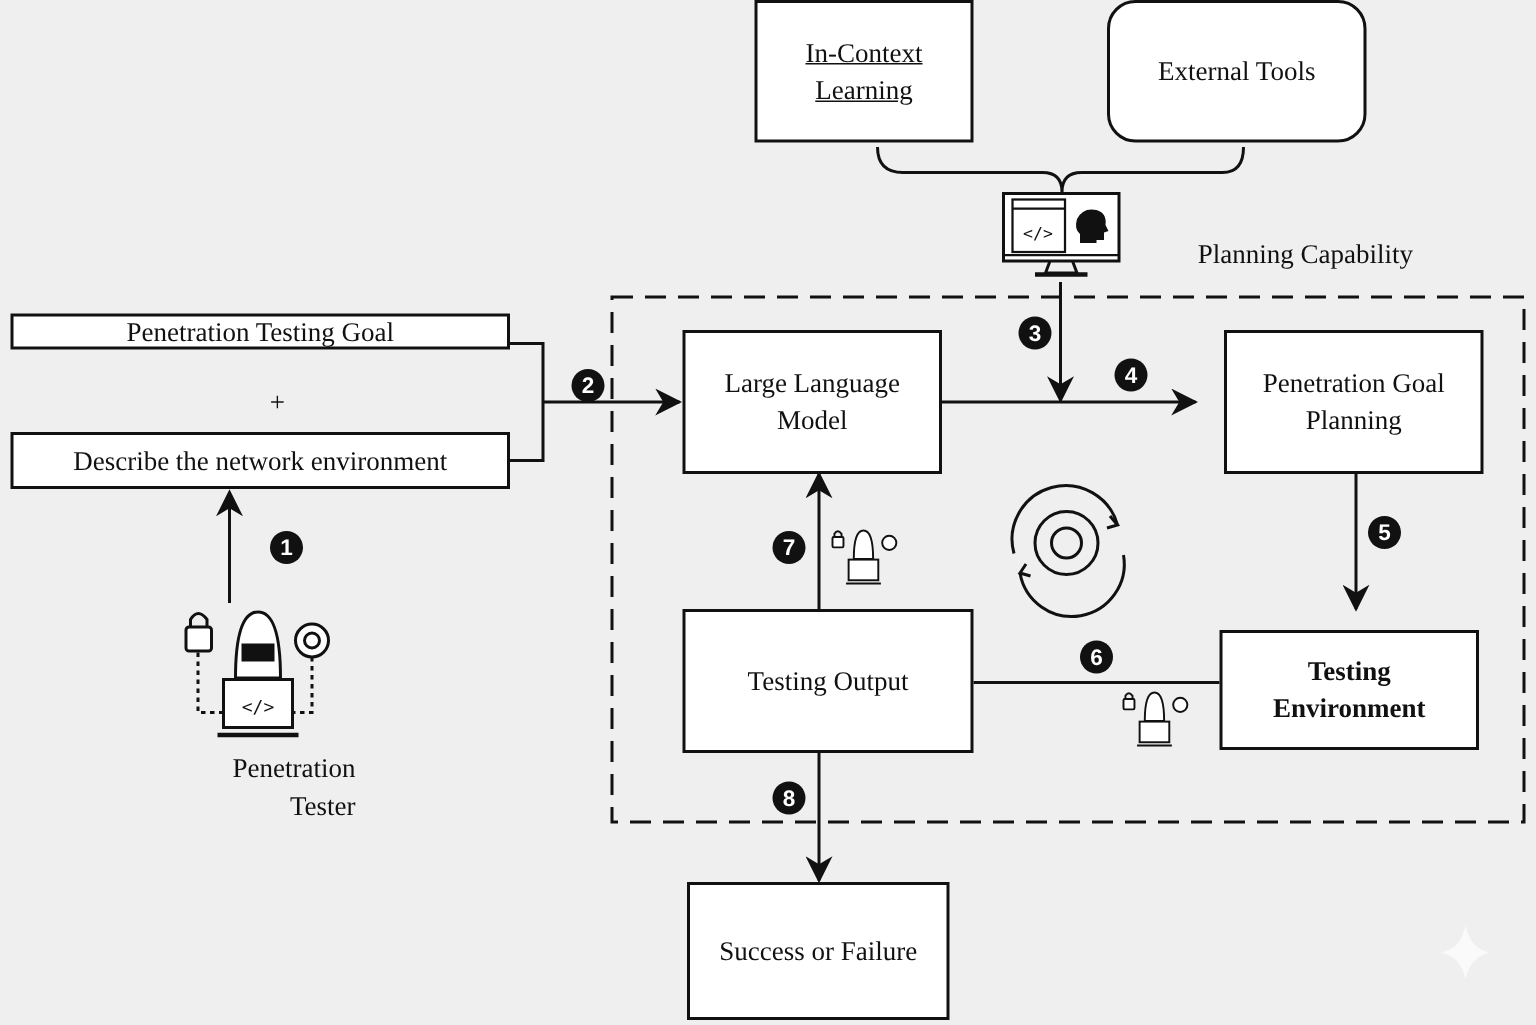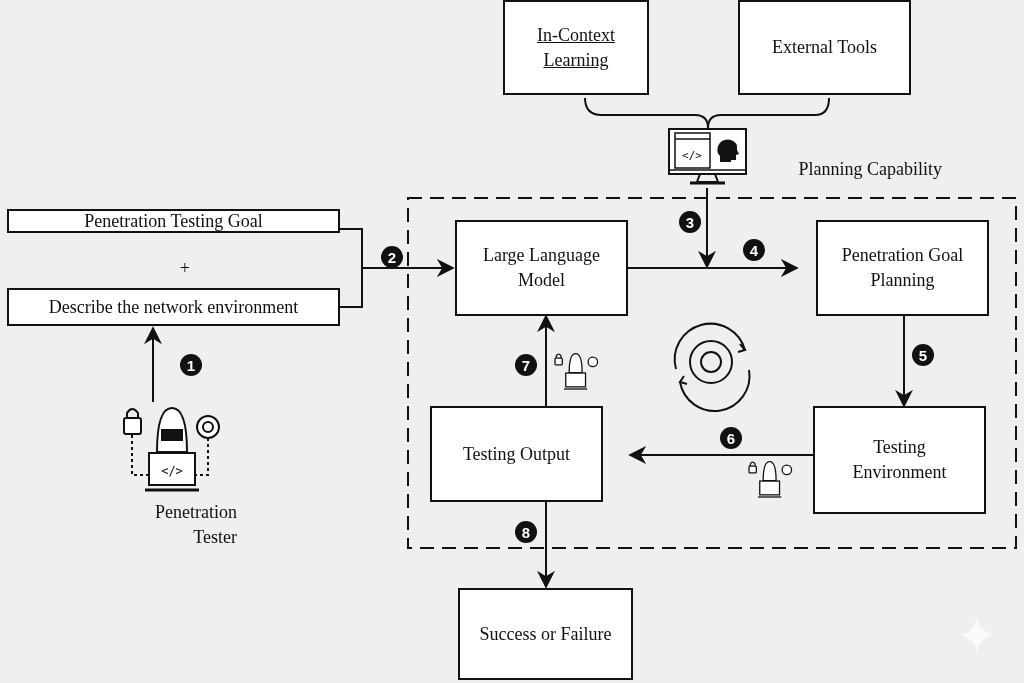--- a/index.html
+++ b/index.html
@@ -94,34 +94,34 @@
     <path d="M33,48 Q33,4 48,4 Q63,4 63,48 Z"></path>
     <rect x="25" y="49" width="46" height="32"></rect>
     <line x1="21" y1="86" x2="75" y2="86"></line>
   </g>
 
   <path d="M977,617 Q980,632 993,635 Q980,638 977,653 Q974,638 961,635 Q974,632 977,617 Z" fill="#fafafa"></path>
 </svg>
 
 <div class="box" style="left:503px;top:0;width:146px;height:95px;white-space:pre-line;text-decoration:underline;">In-Context
 Learning</div>
-<div class="box" style="left:738px;top:0;width:173px;height:95px;">External Tools</div>
+<div class="box" style="left:738px;top:0;width:173px;height:95px;border-radius:19px;">External Tools</div>
 <div class="label" style="left:762px;top:157px;width:180px;">Planning Capability</div>
 
 <div class="box" style="left:7px;top:209px;width:333px;height:24px;">Penetration Testing Goal</div>
 <div class="label" style="left:160px;top:256px;width:30px;">+</div>
 <div class="box" style="left:7px;top:288px;width:333px;height:38px;">Describe the network environment</div>
 
 <div class="box" style="left:455px;top:220px;width:173px;height:96px;white-space:pre-line;">Large Language
 Model</div>
 <div class="box" style="left:816px;top:220px;width:173px;height:96px;white-space:pre-line;">Penetration Goal
 Planning</div>
-<div class="box" style="left:813px;top:406px;width:173px;height:108px;white-space:pre-line;">Testing
+<div class="box" style="left:813px;top:420px;width:173px;height:80px;white-space:pre-line;font-weight:bold;">Testing
 Environment</div>
-<div class="box" style="left:430px;top:406px;width:173px;height:96px;text-align:center;">Testing Output</div>
+<div class="box" style="left:455px;top:406px;width:194px;height:96px;text-align:center;">Testing Output</div>
 <div class="box" style="left:458px;top:588px;width:175px;height:92px;">Success or Failure</div>
 
 <div class="label" style="left:107px;top:500px;width:130px;white-space:pre-line;">Penetration
 Tester</div>
 
 <div class="badge" style="left:180px;top:354px;">1</div>
 <div class="badge" style="left:381px;top:246px;">2</div>
 <div class="badge" style="left:679px;top:211px;">3</div>
 <div class="badge" style="left:743px;top:239px;">4</div>
 <div class="badge" style="left:912px;top:344px;">5</div>

